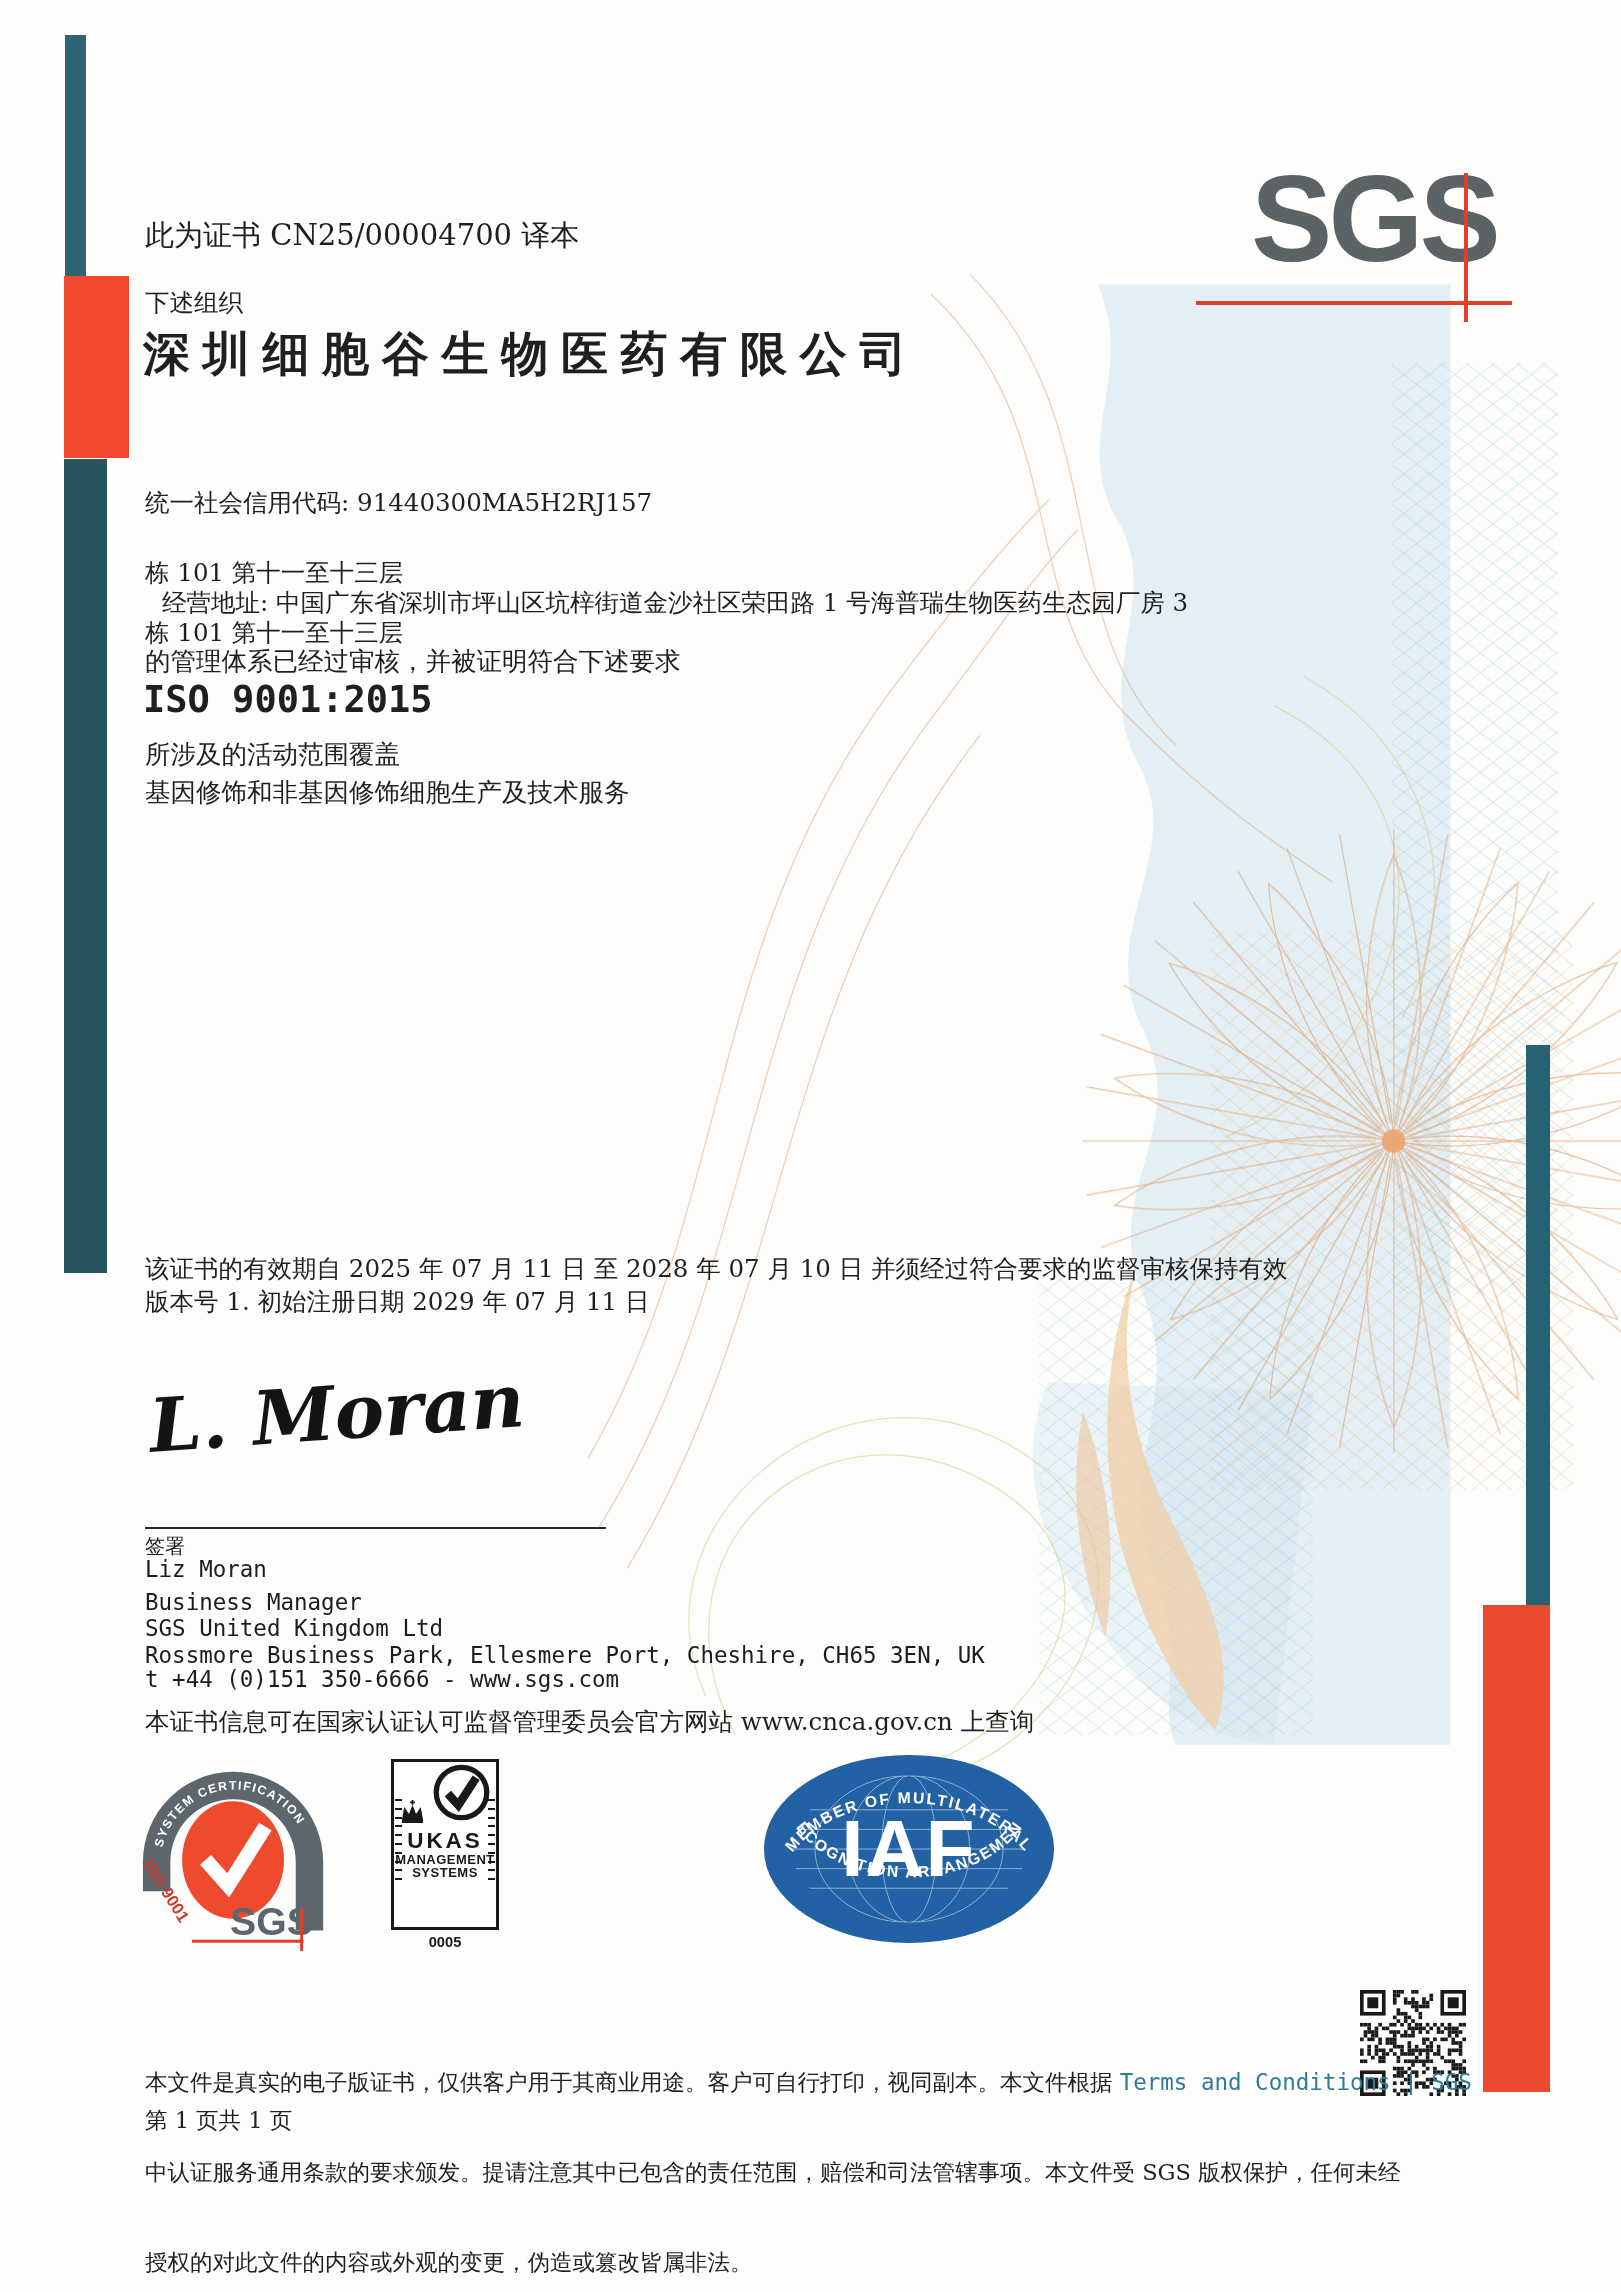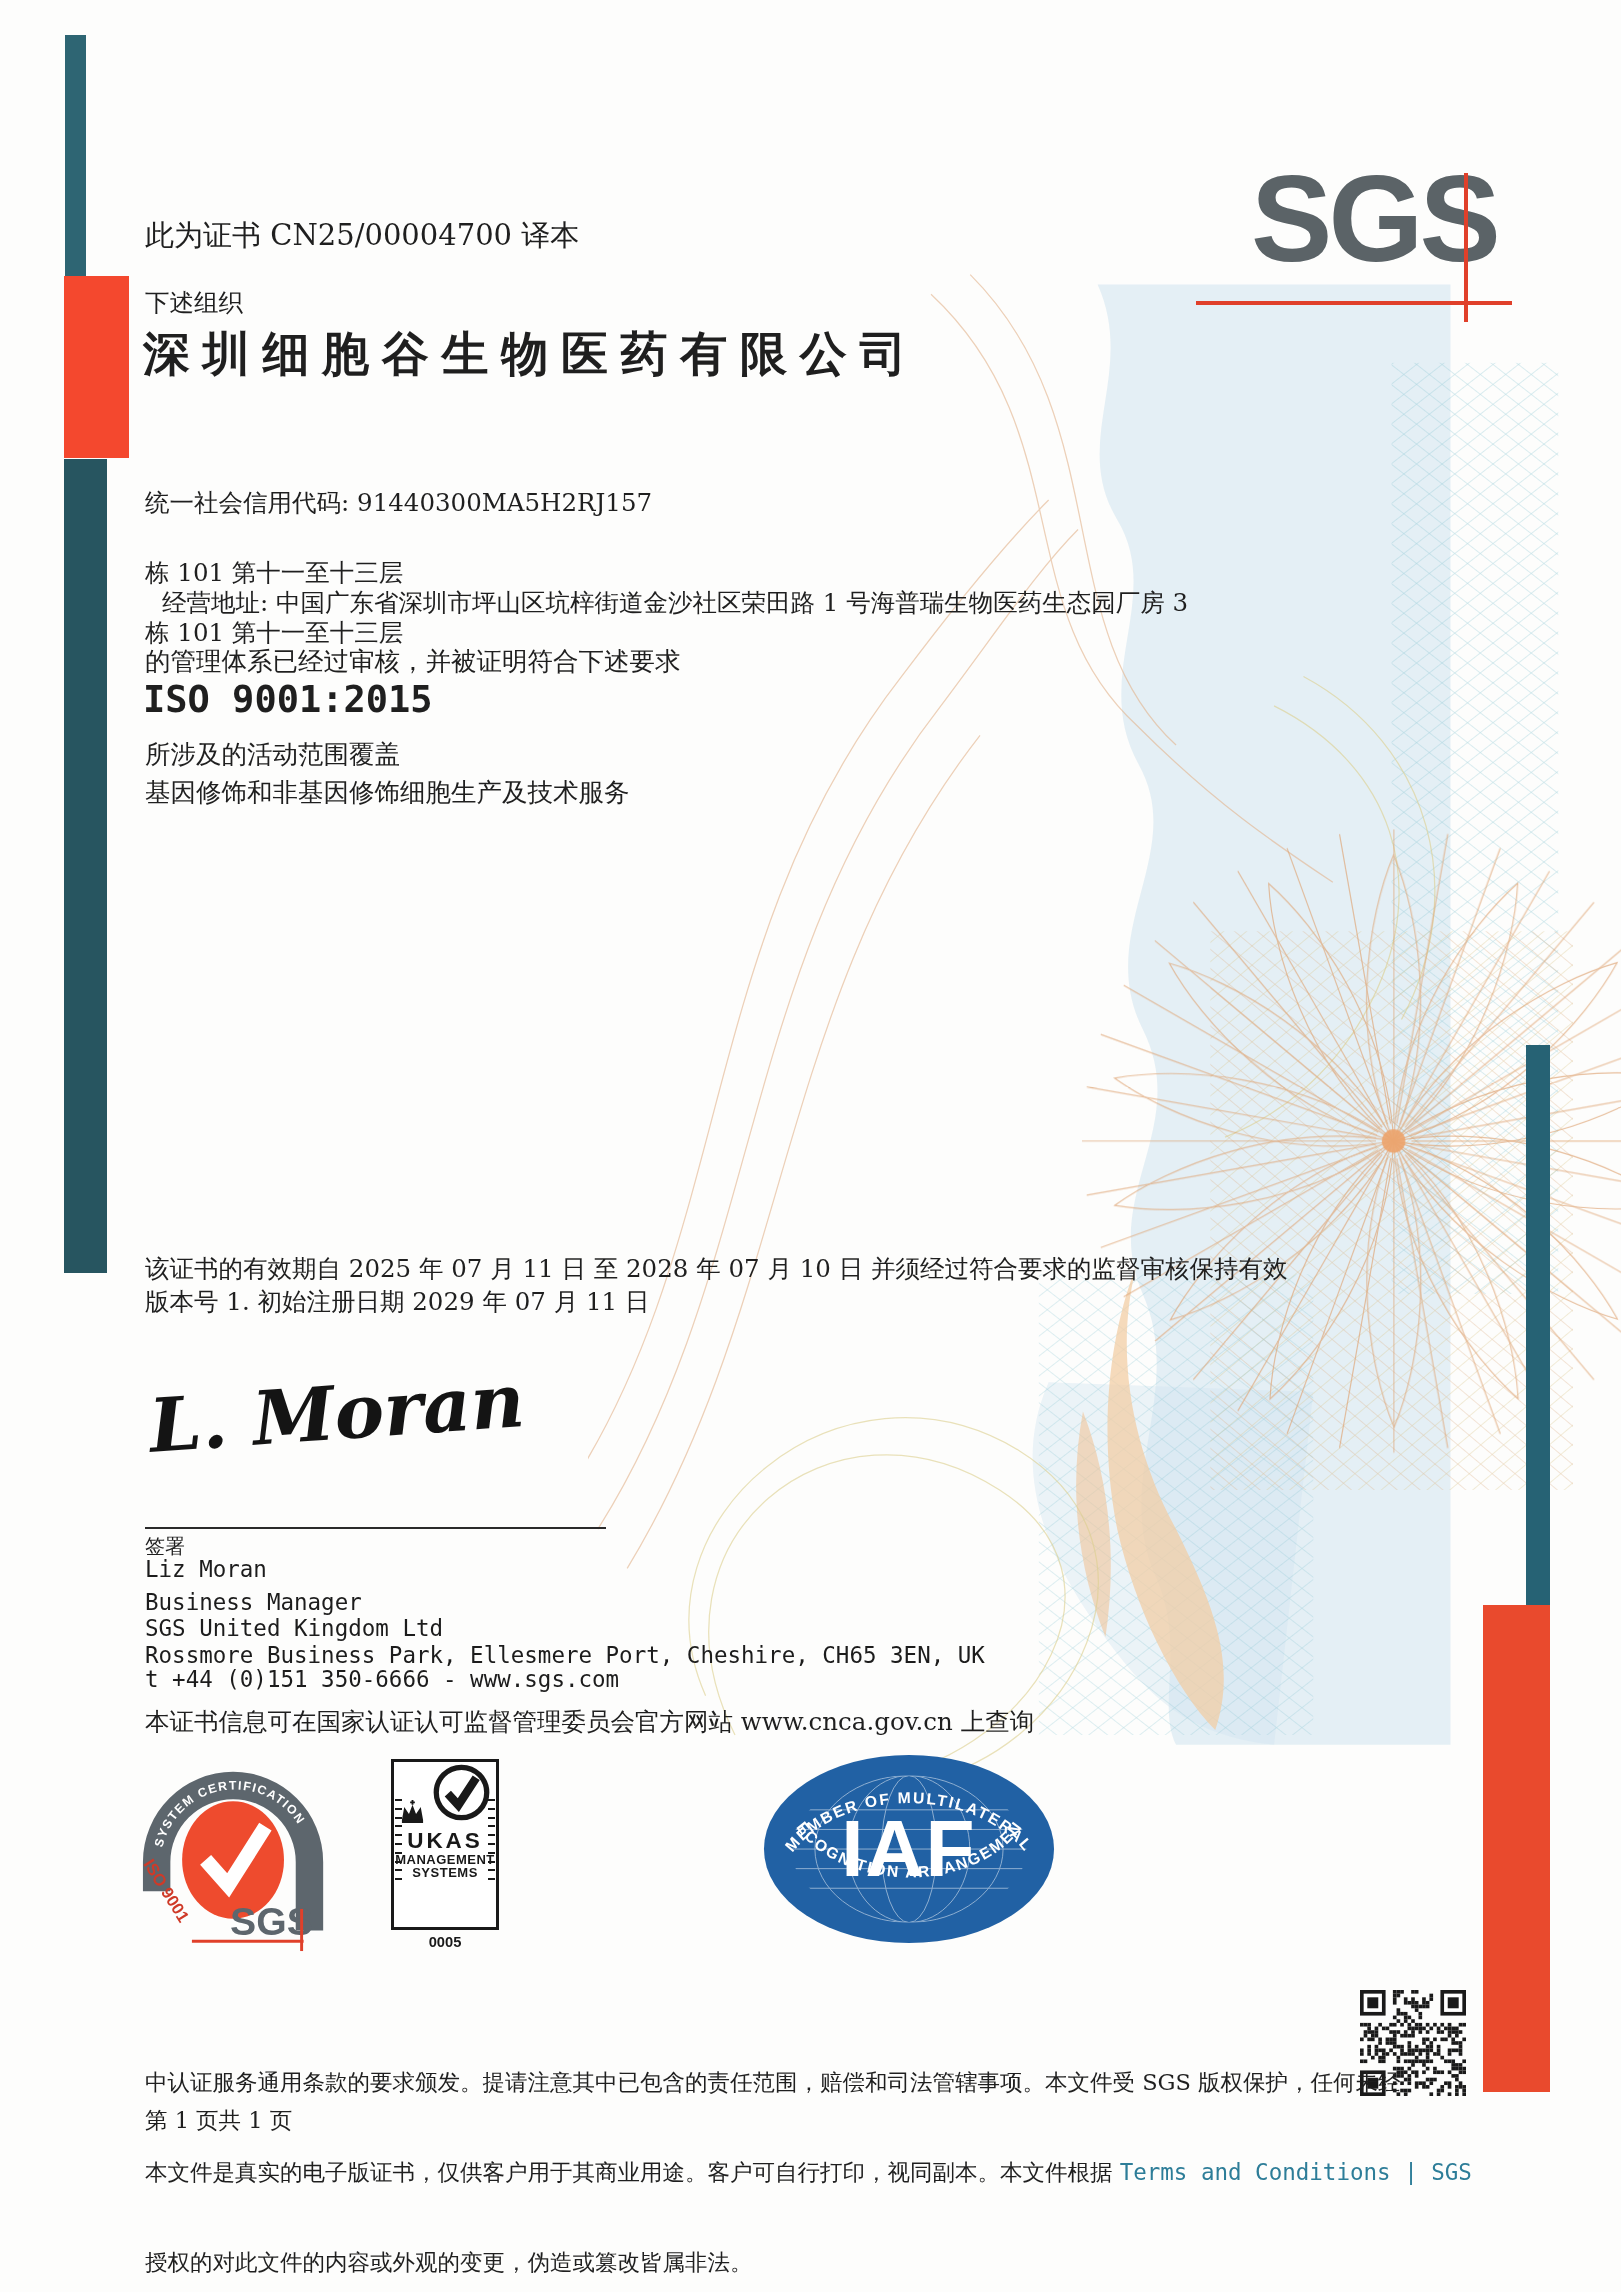--- a/index.html
+++ b/index.html
@@ -555,20 +555,20 @@
         <rect x="22" y="0" width="7" height="7"></rect>
         <rect x="23" y="1" width="5" height="5" fill="#fff"></rect>
         <rect x="24" y="2" width="3" height="3"></rect>
         <rect x="0" y="22" width="7" height="7"></rect>
         <rect x="1" y="23" width="5" height="5" fill="#fff"></rect>
         <rect x="2" y="24" width="3" height="3"></rect>
       </g>
     </svg>
 
   <div id="footer" class="abs cjk">
+    <div><span>本文件是真实的电子版证书，仅供客户用于其商业用途。客户可自行打印，视同副本。本文件根据 </span><span class="link">Terms and Conditions | SGS</span></div>
     <div>中认证服务通用条款的要求颁发。提请注意其中已包含的责任范围，赔偿和司法管辖事项。本文件受 SGS 版权保护，任何未经</div>
-    <div><span>本文件是真实的电子版证书，仅供客户用于其商业用途。客户可自行打印，视同副本。本文件根据 </span><span class="link">Terms and Conditions | SGS</span></div>
     <div>授权的对此文件的内容或外观的变更，伪造或篡改皆属非法。</div>
   </div>
   <div id="page-num" class="abs cjk">第 1 页共 1 页</div>
 
 </div>
 
 
 </body></html>

